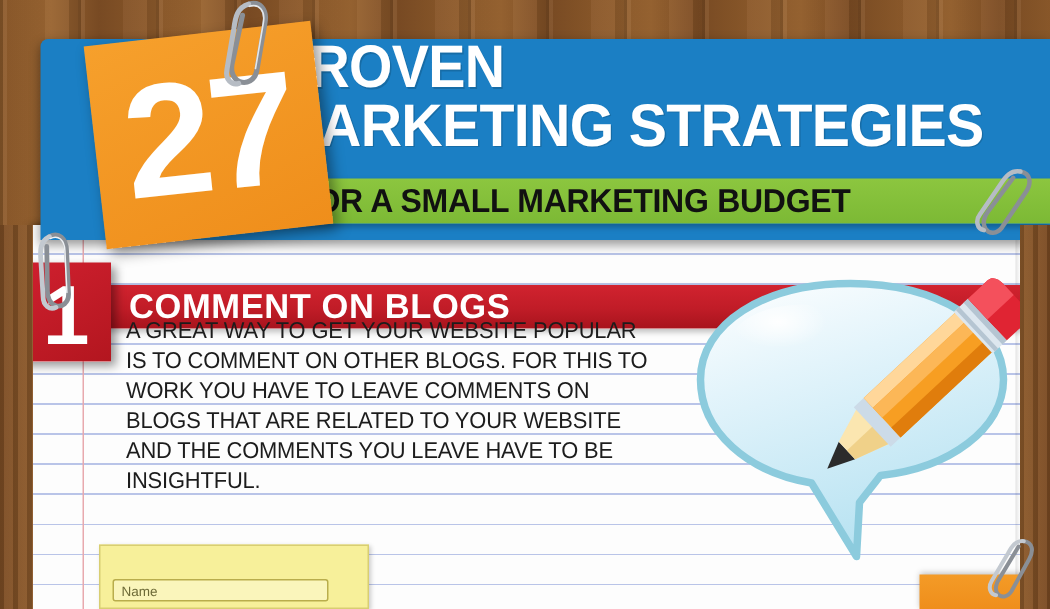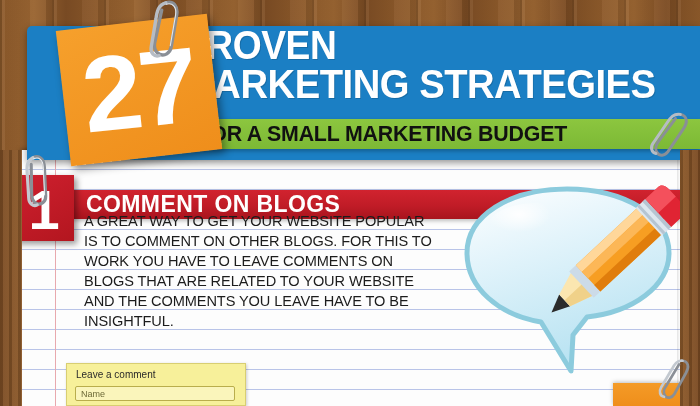--- a/index.html
+++ b/index.html
@@ -164,21 +164,21 @@
     background:#f7f09a;
     border:1px solid #d8ce72;
     z-index:13;
     box-shadow:1px 1px 3px rgba(0,0,0,.2);
   }
   #comment-widget-label{
     font-size:10px; color:#2a2a2a;
     padding:5px 0 0 9px; display:block;
   }
   #comment-name-input{
-    position:absolute; left:8px; top:22px; width:160px; height:15px;
+    position:absolute; left:8px; top:22px; width:144px; height:15px;
     background:#faf5bb; border:1px solid #b9ad4c;
     border-radius:2px;
     font-size:9px; color:#6d6a37;
     padding-left:5px; line-height:14px;
   }
 
   
   #speech-bubble{ position:absolute; left:463px; top:185px; z-index:12; }
 
   
@@ -309,21 +309,20 @@
     <rect x="71" y="24" width="38" height="13" fill="#dde7ef"></rect>
     <rect x="71" y="24" width="38" height="4" fill="#b5c5d2"></rect>
     <rect x="71" y="32" width="38" height="3" fill="#b5c5d2"></rect>
 
     <path d="M71 6 C71 2 75 0 80 0 L100 0 C105 0 109 2 109 6 L109 24 L71 24 Z" fill="#e02433"></path>
     <path d="M71 6 C71 2 75 0 80 0 L90 0 L90 24 L71 24 Z" fill="#f4505c"></path>
   </g>
 </svg>
 
 <div id="comment-widget">
-  <span id="comment-widget-label">Leave a comment</span>
   <div id="comment-name-input" placeholder="Name">Name</div>
 </div>
 
 <div id="bottom-sticky"></div>
 
 <svg class="clip" style="left:655px;top:356px;z-index:17;" width="40" height="50" viewBox="0 0 40 50">
   <g transform="rotate(7 20 25)">
     <path d="M25 4 C31 4 32.5 9.5 30 15.5 L21 38 C19 42.5 14.5 43.5 12 41 C9.5 38.5 10 34 12 30.5 L22 8" fill="none" stroke="#8a8f96" stroke-width="2.7" stroke-linecap="round"></path>
     <path d="M25 4 C19.5 4 17.5 8.5 15.5 13.5 L7 33 C5 37.5 7 42 11 42" fill="none" stroke="#c3c9d0" stroke-width="2.7" stroke-linecap="round"></path>
   </g>

